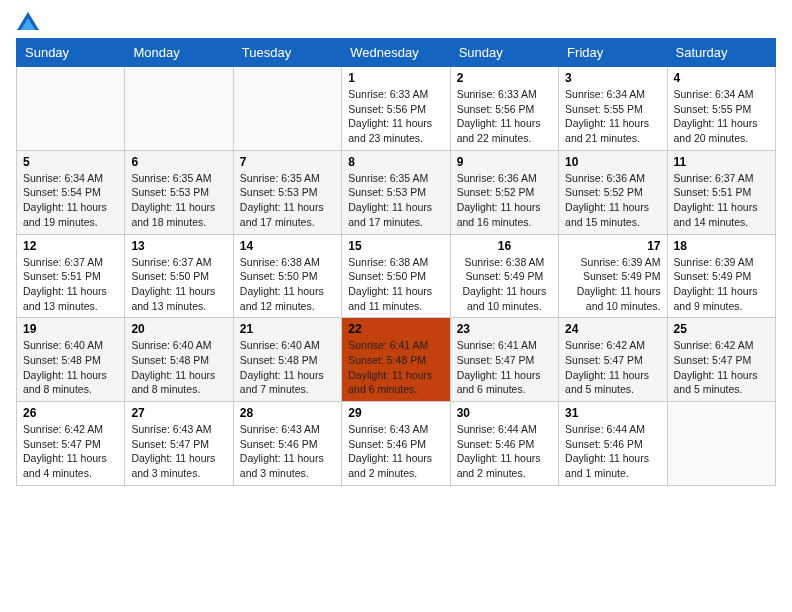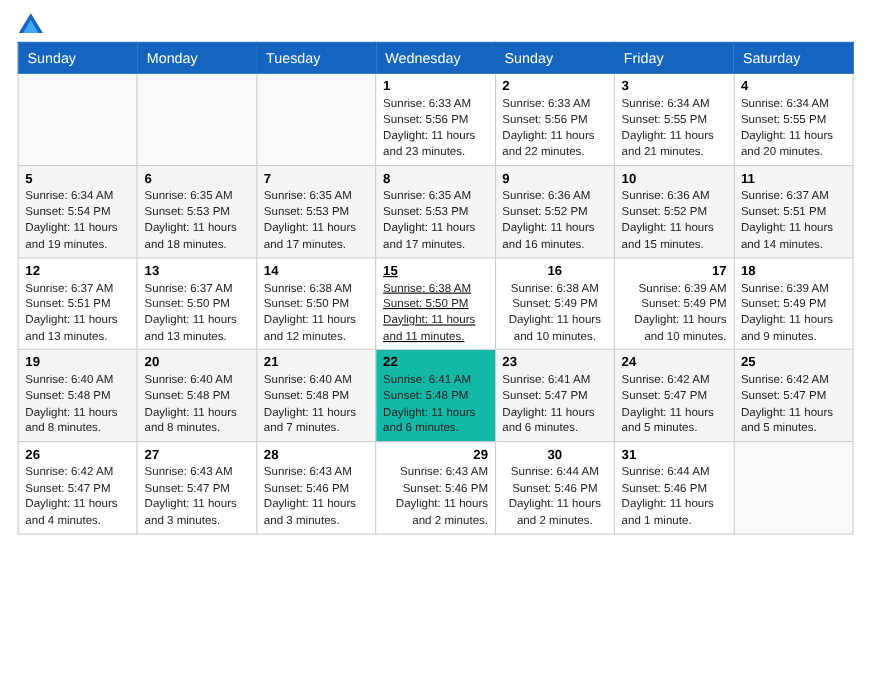--- a/index.html
+++ b/index.html
@@ -172,21 +172,21 @@
           <div class="day-info">Sunrise: 6:37 AM<br>Sunset: 5:51 PM<br>Daylight: 11 hours<br>and 13 minutes.</div>
         </td>
         <td style="background-color: rgb(255, 255, 255);">
           <span class="day-number">13</span>
           <div class="day-info">Sunrise: 6:37 AM<br>Sunset: 5:50 PM<br>Daylight: 11 hours<br>and 13 minutes.</div>
         </td>
         <td style="background-color: rgb(255, 255, 255);">
           <span class="day-number">14</span>
           <div class="day-info">Sunrise: 6:38 AM<br>Sunset: 5:50 PM<br>Daylight: 11 hours<br>and 12 minutes.</div>
         </td>
-        <td style="background-color: rgb(255, 255, 255); text-decoration: underline;">
+        <td style="background-color: rgb(255, 255, 255);">
           <span class="day-number">15</span>
           <div class="day-info">Sunrise: 6:38 AM<br>Sunset: 5:50 PM<br>Daylight: 11 hours<br>and 11 minutes.</div>
         </td>
         <td style="background-color: rgb(255, 255, 255); text-align: center;">
           <span class="day-number">16</span>
           <div class="day-info">Sunrise: 6:38 AM<br>Sunset: 5:49 PM<br>Daylight: 11 hours<br>and 10 minutes.</div>
         </td>
         <td style="background-color: rgb(255, 255, 255); text-align: right;">
           <span class="day-number">17</span>
           <div class="day-info">Sunrise: 6:39 AM<br>Sunset: 5:49 PM<br>Daylight: 11 hours<br>and 10 minutes.</div>
@@ -202,21 +202,21 @@
           <div class="day-info">Sunrise: 6:40 AM<br>Sunset: 5:48 PM<br>Daylight: 11 hours<br>and 8 minutes.</div>
         </td>
         <td style="background-color: rgb(245, 245, 245);">
           <span class="day-number">20</span>
           <div class="day-info">Sunrise: 6:40 AM<br>Sunset: 5:48 PM<br>Daylight: 11 hours<br>and 8 minutes.</div>
         </td>
         <td style="background-color: rgb(245, 245, 245);">
           <span class="day-number">21</span>
           <div class="day-info">Sunrise: 6:40 AM<br>Sunset: 5:48 PM<br>Daylight: 11 hours<br>and 7 minutes.</div>
         </td>
-        <td style="background-color: #14b8a6;">
+        <td style="background-color: #c2410c;">
           <span class="day-number">22</span>
           <div class="day-info">Sunrise: 6:41 AM<br>Sunset: 5:48 PM<br>Daylight: 11 hours<br>and 6 minutes.</div>
         </td>
         <td style="background-color: rgb(245, 245, 245);">
           <span class="day-number">23</span>
           <div class="day-info">Sunrise: 6:41 AM<br>Sunset: 5:47 PM<br>Daylight: 11 hours<br>and 6 minutes.</div>
         </td>
         <td style="background-color: rgb(245, 245, 245);">
           <span class="day-number">24</span>
           <div class="day-info">Sunrise: 6:42 AM<br>Sunset: 5:47 PM<br>Daylight: 11 hours<br>and 5 minutes.</div>
@@ -232,25 +232,25 @@
           <div class="day-info">Sunrise: 6:42 AM<br>Sunset: 5:47 PM<br>Daylight: 11 hours<br>and 4 minutes.</div>
         </td>
         <td style="background-color: rgb(255, 255, 255);">
           <span class="day-number">27</span>
           <div class="day-info">Sunrise: 6:43 AM<br>Sunset: 5:47 PM<br>Daylight: 11 hours<br>and 3 minutes.</div>
         </td>
         <td style="background-color: rgb(255, 255, 255);">
           <span class="day-number">28</span>
           <div class="day-info">Sunrise: 6:43 AM<br>Sunset: 5:46 PM<br>Daylight: 11 hours<br>and 3 minutes.</div>
         </td>
-        <td style="background-color: rgb(255, 255, 255); text-align: right;">
+        <td style="background-color: rgb(255, 255, 255);">
           <span class="day-number">29</span>
           <div class="day-info">Sunrise: 6:43 AM<br>Sunset: 5:46 PM<br>Daylight: 11 hours<br>and 2 minutes.</div>
         </td>
-        <td style="background-color: rgb(255, 255, 255); text-align: center;">
+        <td style="background-color: rgb(255, 255, 255);">
           <span class="day-number">30</span>
           <div class="day-info">Sunrise: 6:44 AM<br>Sunset: 5:46 PM<br>Daylight: 11 hours<br>and 2 minutes.</div>
         </td>
         <td style="background-color: rgb(255, 255, 255);">
           <span class="day-number">31</span>
           <div class="day-info">Sunrise: 6:44 AM<br>Sunset: 5:46 PM<br>Daylight: 11 hours<br>and 1 minute.</div>
         </td>
         <td class="empty-cell"></td>
       </tr>
     </tbody>

